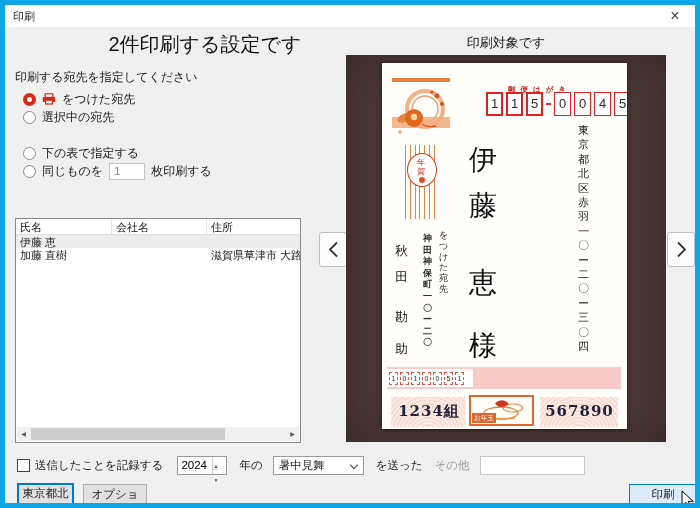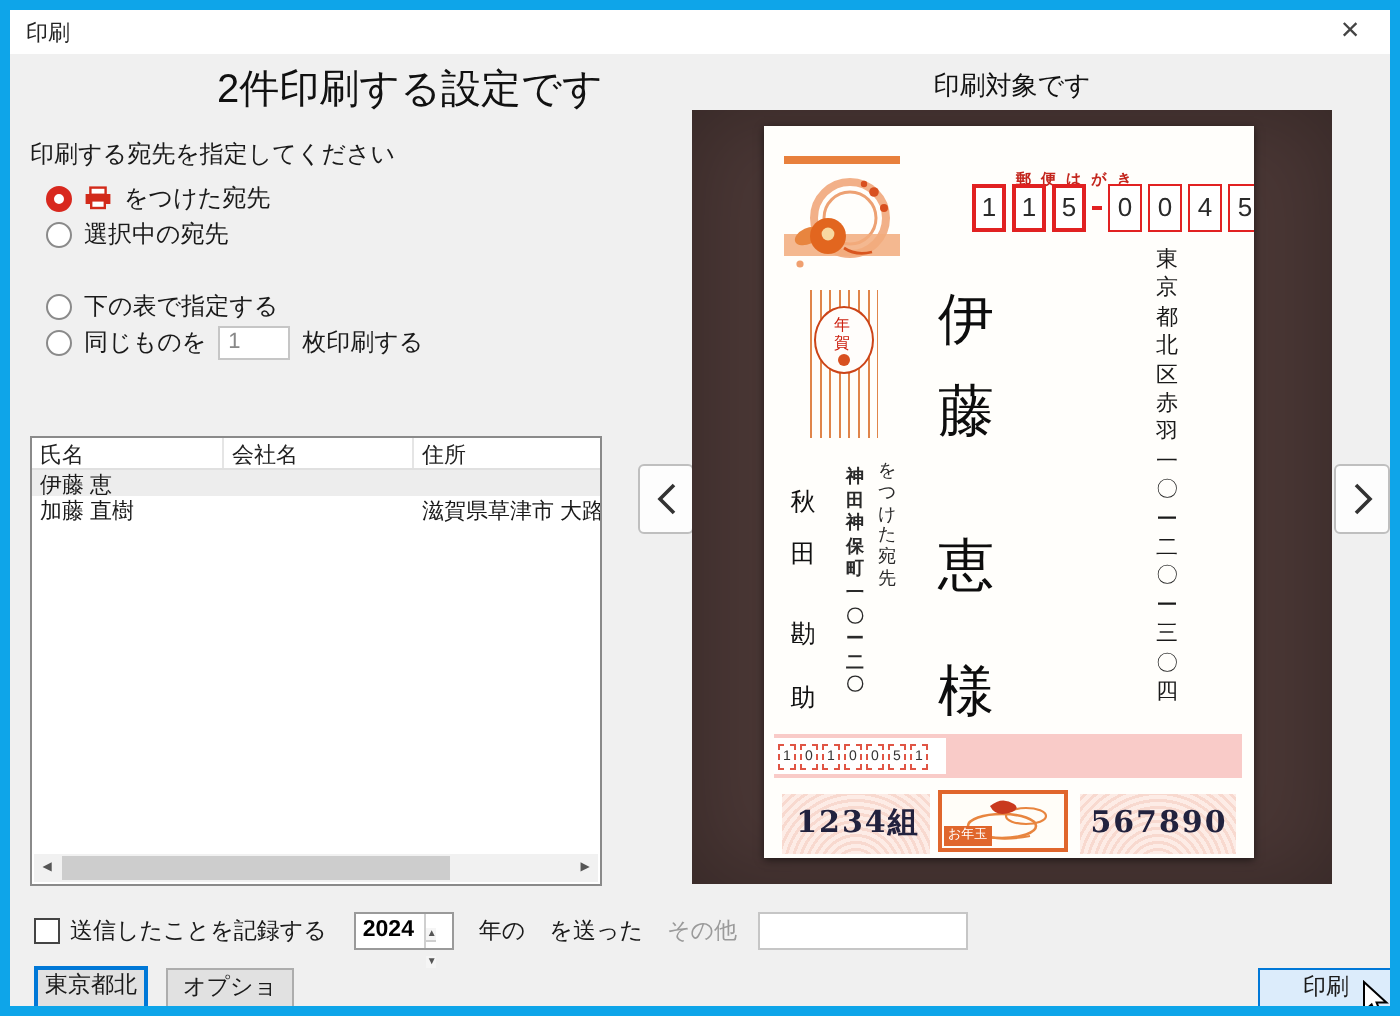--- a/index.html
+++ b/index.html
@@ -46,21 +46,21 @@
   .hs-arrow { position:absolute; top:0; width:13px; height:14px; font-size:6px; color:#555;
               text-align:center; line-height:14px; }
   .hs-arrow.left { left:0; } .hs-arrow.right { right:0; }
   .hs-thumb { position:absolute; left:14px; top:1px; width:194px; height:12px; background:#cdcdcd; }
 
   
   .record-row { position:absolute; left:12px; top:450px; height:20px; display:flex; align-items:center; }
   .checkbox { width:13px; height:13px; border:1px solid #444; background:#fff; margin-right:5px; flex:0 0 auto; }
   .rec-label { font-size:11.5px; white-space:nowrap; }
   .spinner { position:relative; margin-left:14px; width:50px; height:19px; border:1px solid #9a9a9a; background:#fff; }
-  .spinner input { border:none; width:34px; height:17px; font-size:11.5px; padding:0 3px; font-family:inherit; outline:none;font-weight:bold; }
+  .spinner input { border:none; width:34px; height:17px; font-size:11.5px; padding:0 3px; font-family:inherit; outline:none; }
   .spin-btns { position:absolute; right:0; top:0; width:14px; height:17px; border-left:1px solid #cfcfcf; }
   .spin-btn { height:8.5px; font-size:5px; color:#555; text-align:center; line-height:8.5px; background:#f5f5f5; }
   .spin-btn.up { border-bottom:1px solid #cfcfcf; }
   .lbl { font-size:11.5px; margin-left:12px; white-space:nowrap; }
   .dropdown { position:relative; margin-left:10px; width:91px; height:19px; border:1px solid #9a9a9a;
               background:#fff; font-size:11.5px; line-height:17px; padding:0 18px 0 5px; white-space:nowrap; overflow:hidden; }
   .dd-chevron { position:absolute; right:6px; top:5px; width:6px; height:6px;
                 border-right:1.5px solid #444; border-bottom:1.5px solid #444; transform:rotate(45deg); }
   .lbl.dim { color:#9a9a9a; }
   .other-field { margin-left:10px; width:105px; height:19px; border:1px solid #c6c6c6; background:#fff;
@@ -197,20 +197,24 @@
     <span class="checkbox"></span>
     <span class="rec-label">送信したことを記録する</span>
     <span class="spinner">
       <input value="2024" style="">
       <span class="spin-btns">
         <span class="spin-btn up">▲</span>
         <span class="spin-btn">▼</span>
       </span>
     </span>
     <span class="lbl">年の</span>
+    <span class="dropdown">
+      <span>暑中見舞</span>
+      <span class="dd-chevron"></span>
+    </span>
     <span class="lbl">を送った</span>
     <span class="lbl dim">その他</span>
     <input class="other-field" value="" style="">
   </div>
 
   <div class="btn btn-cancel">東京都北区</div>
   <div class="btn btn-options">オプション...</div>
   <div class="btn btn-print">印刷</div>
 
   <div class="nav-btn nav-prev">

